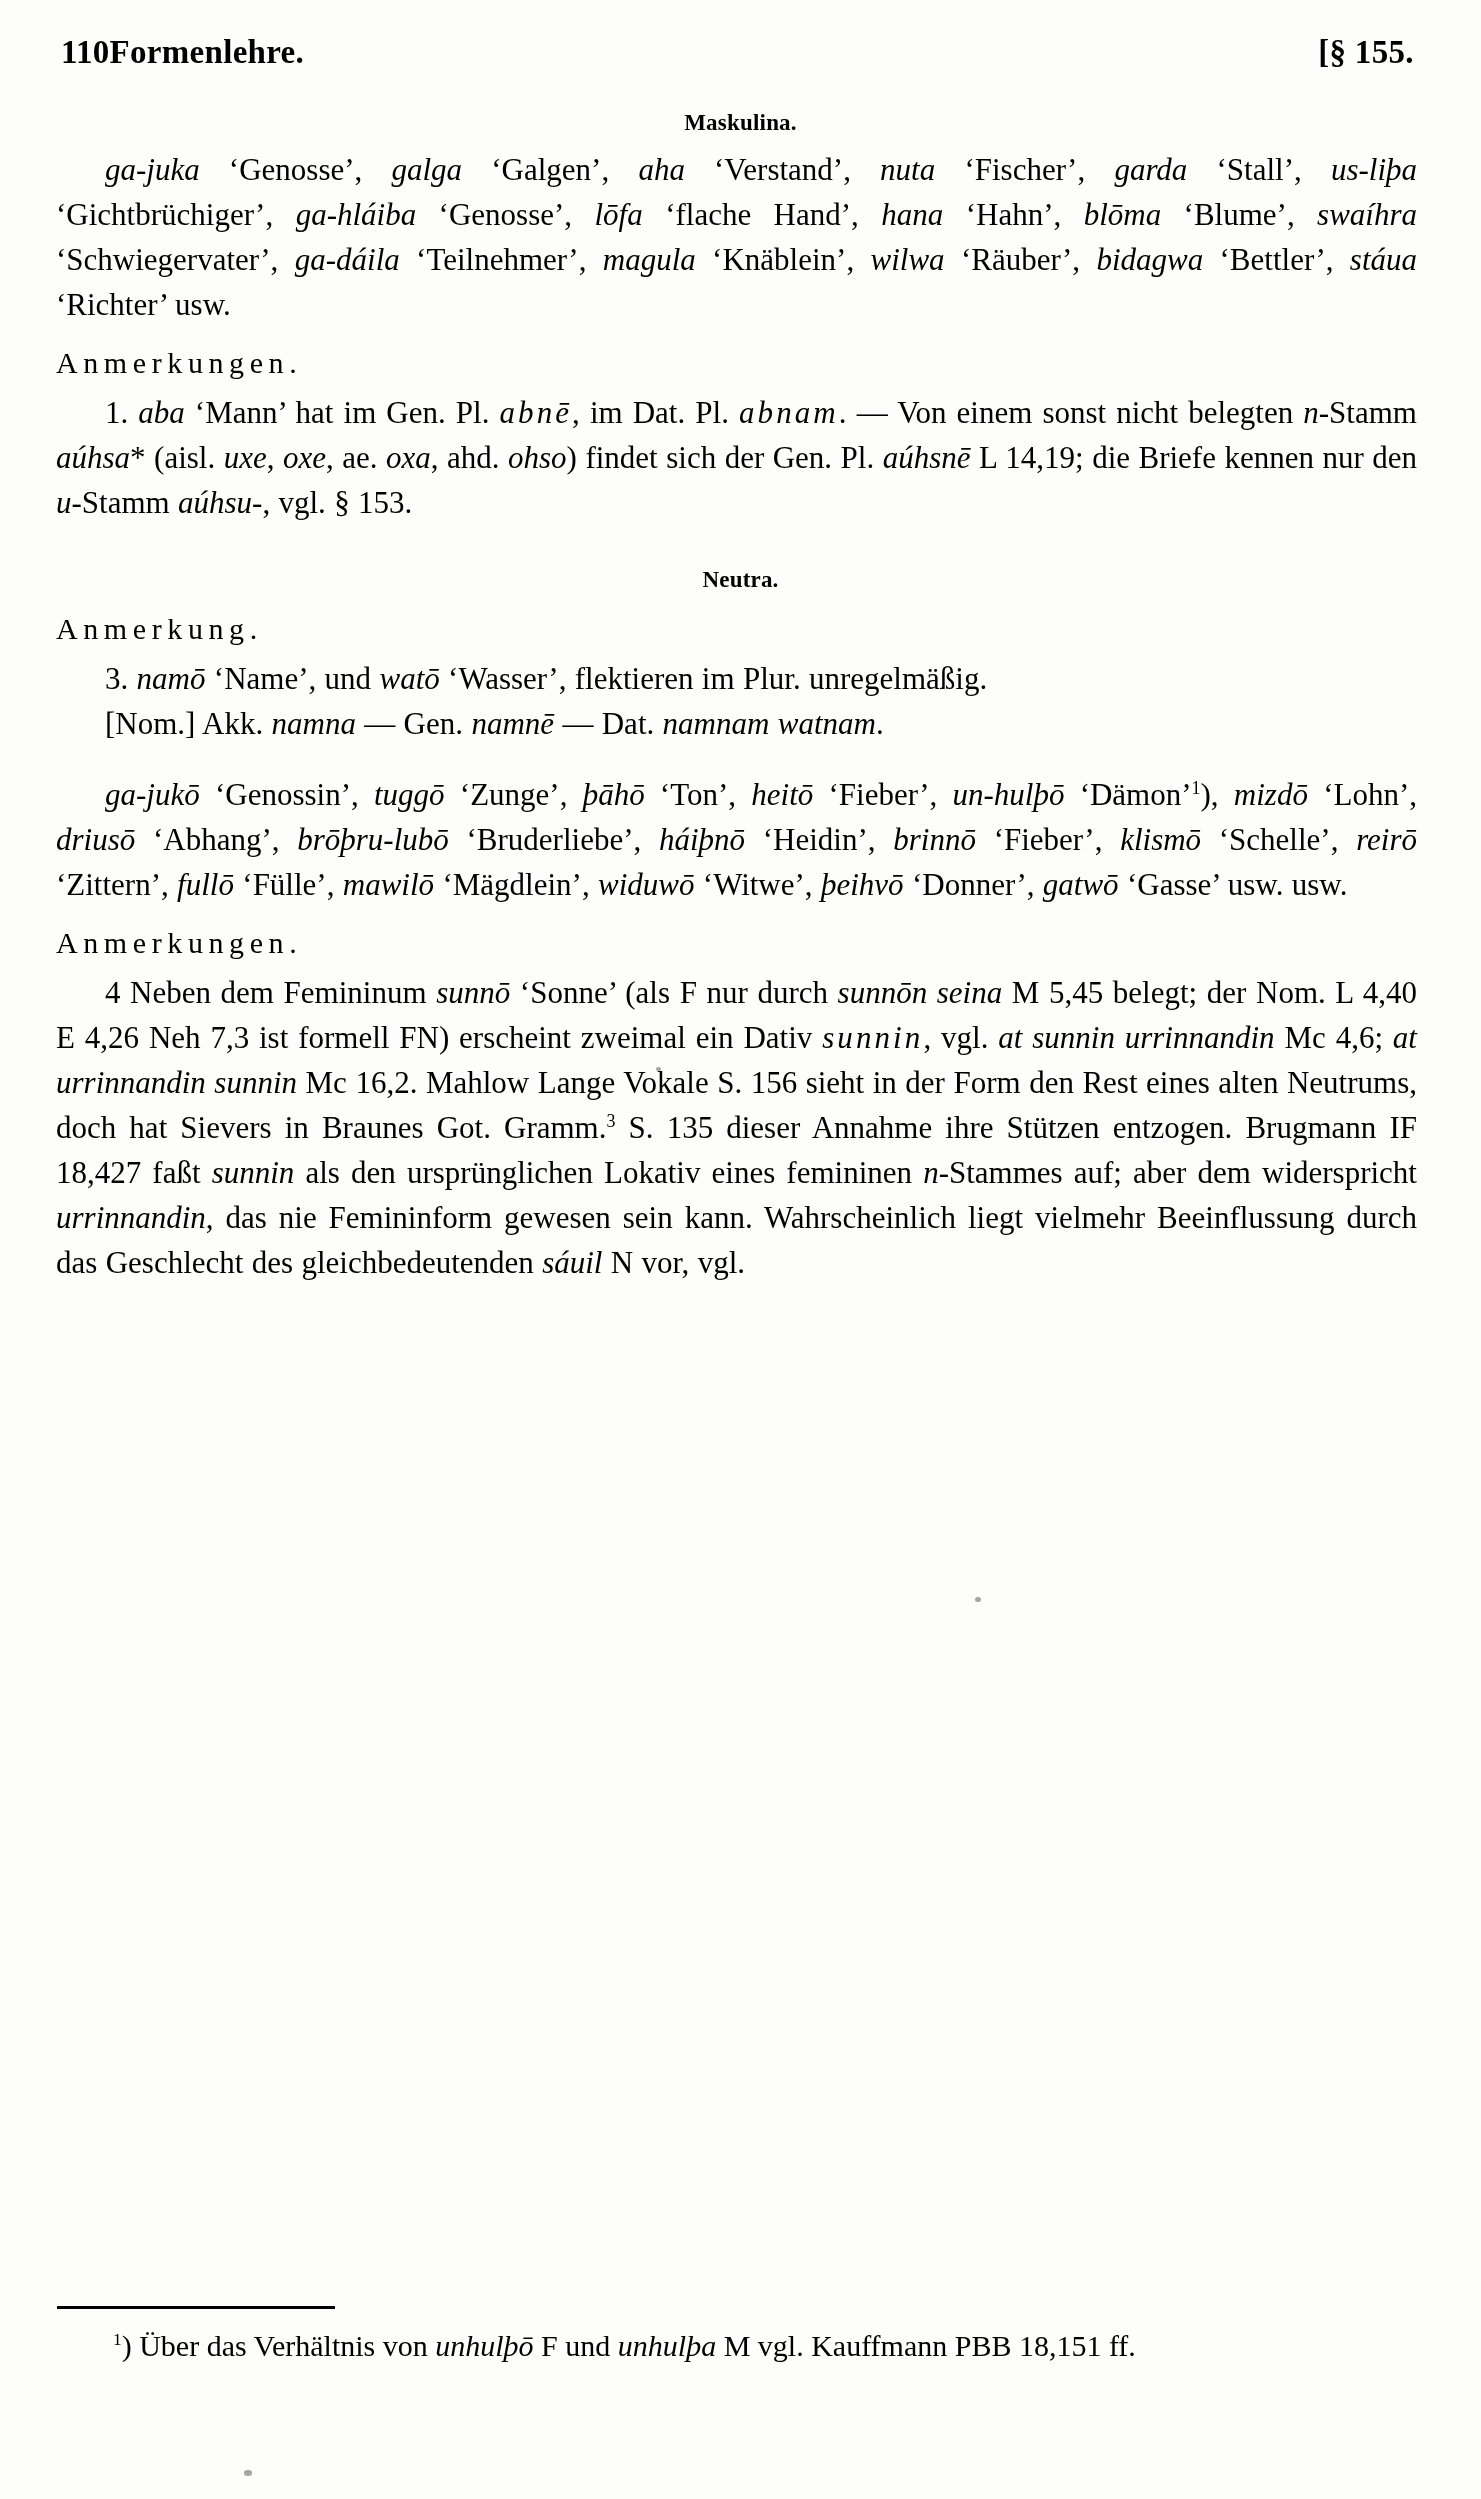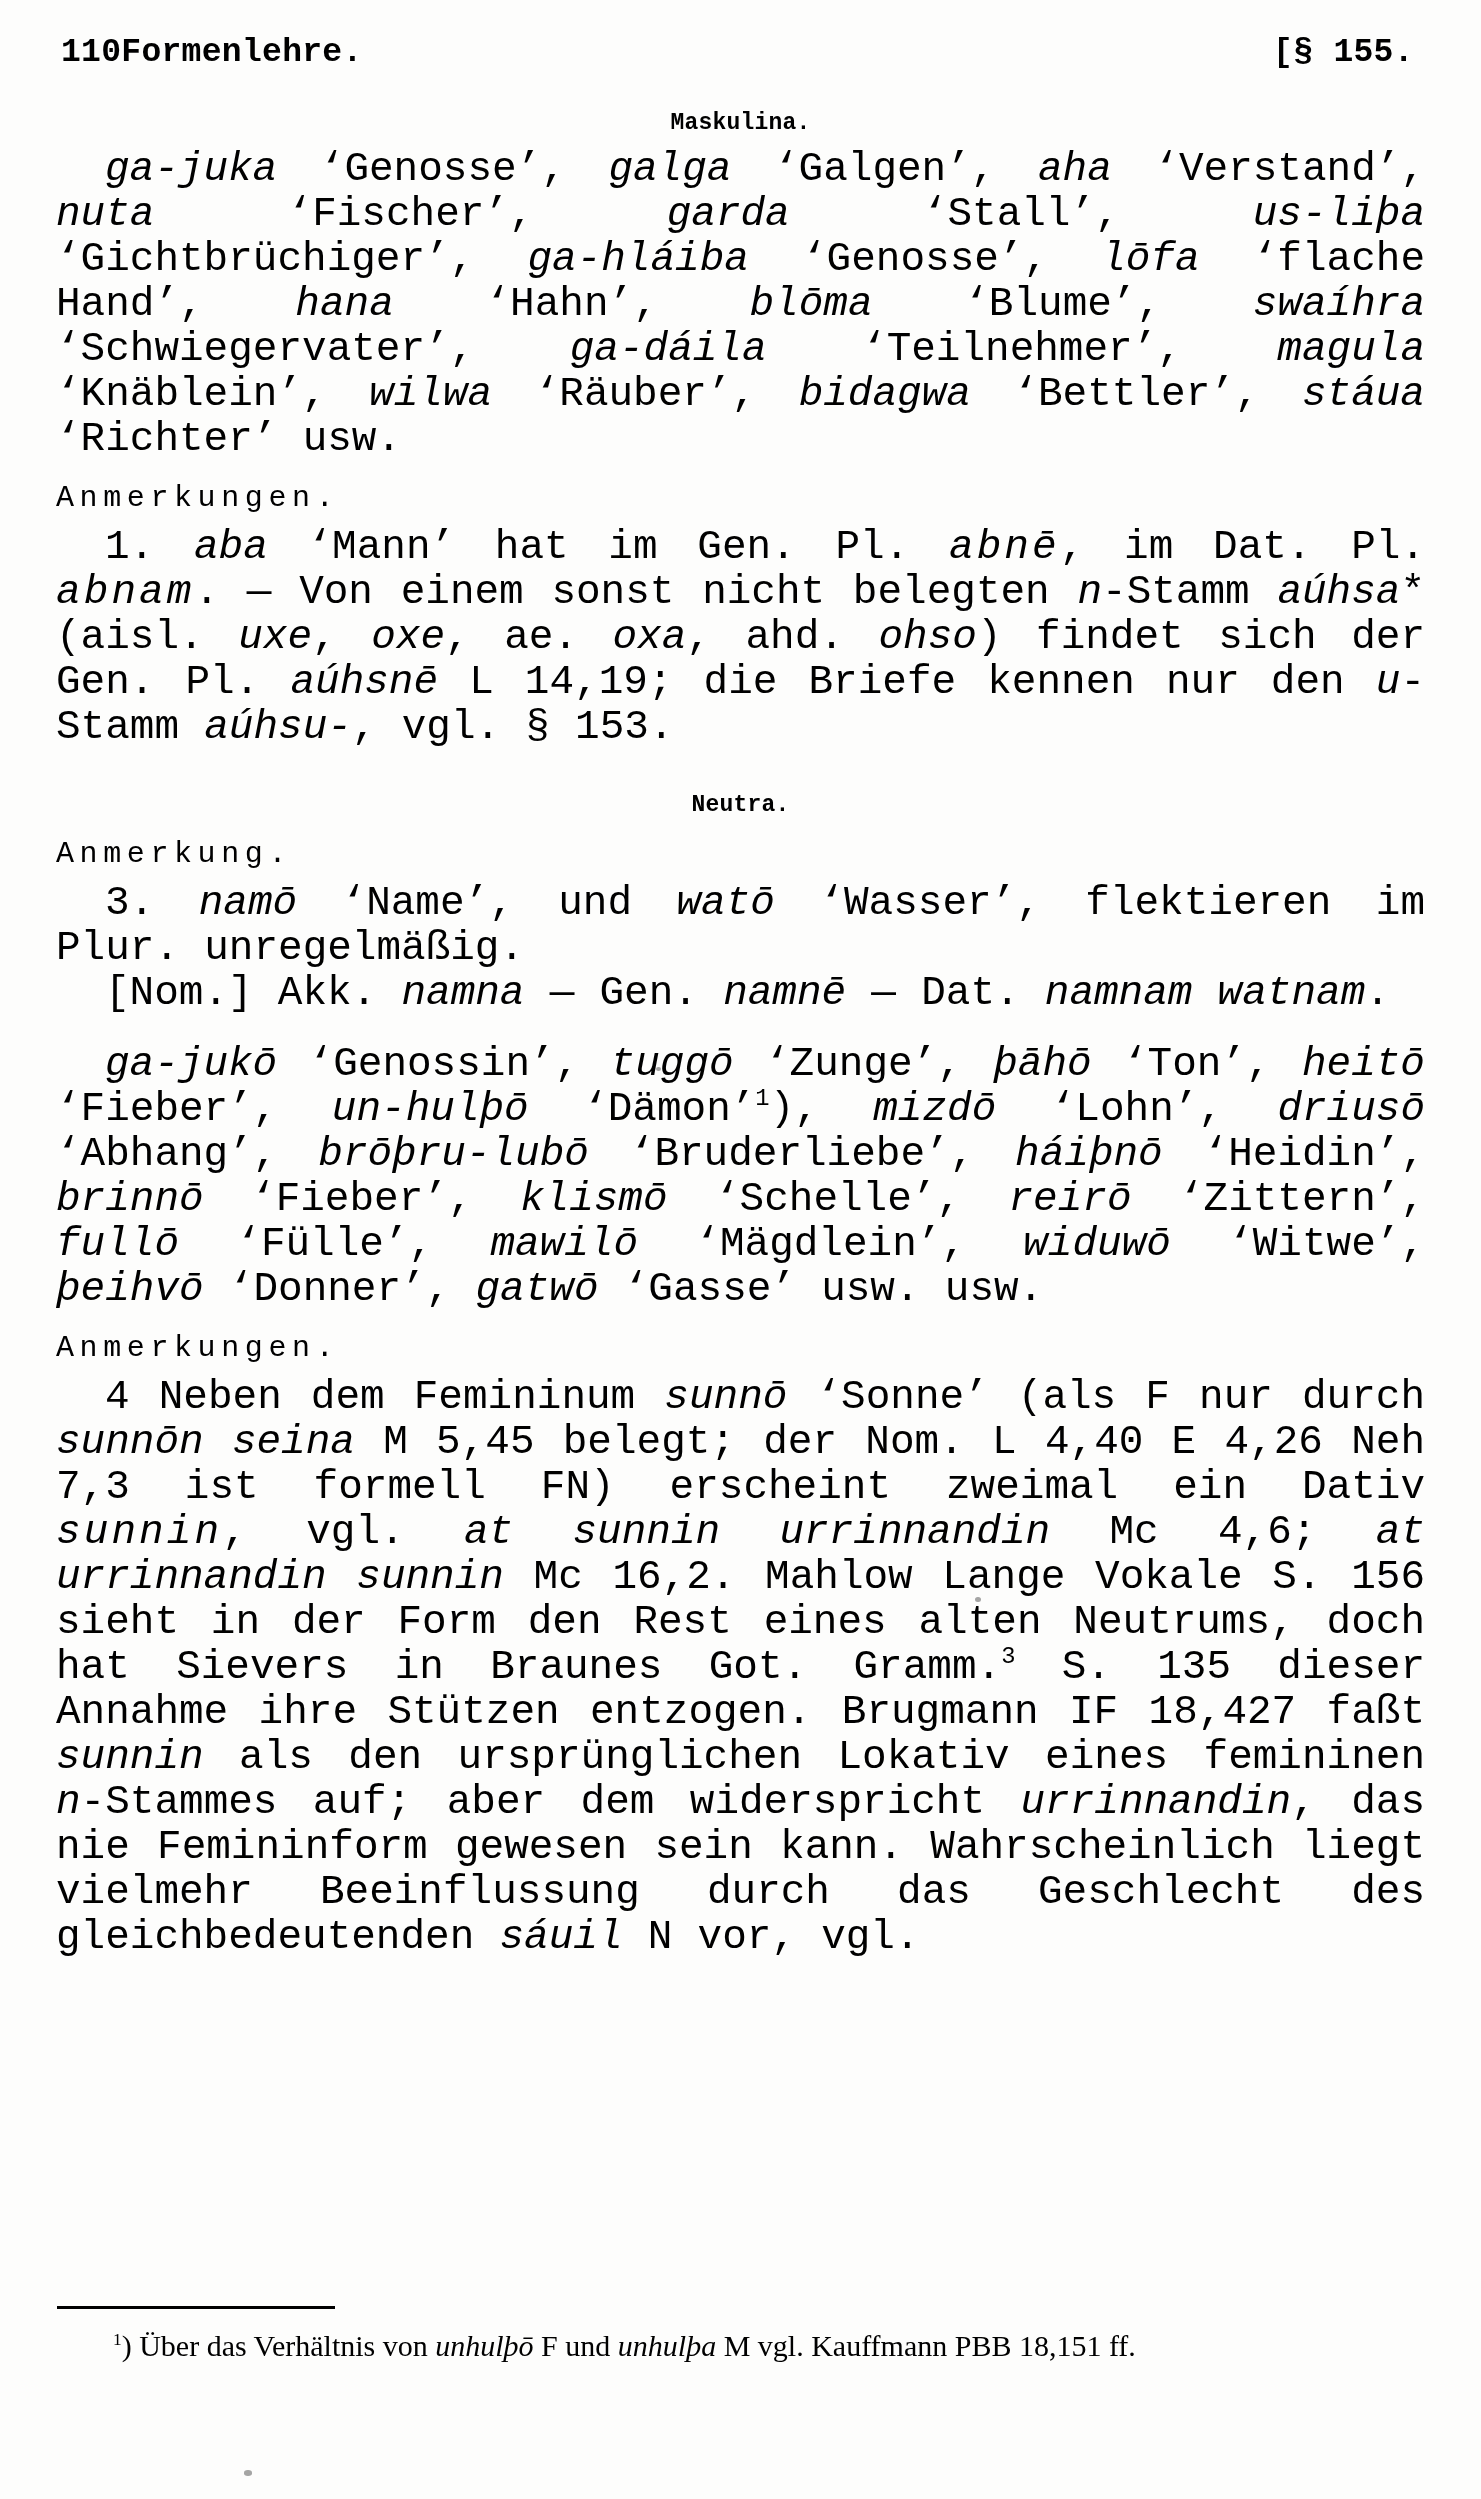--- a/index.html
+++ b/index.html
@@ -22,21 +22,20 @@
     background: #fdfdfc;
     box-sizing: border-box;
     padding: 0;
   }
 
   .content {
     position: absolute;
     left: 56px;
     top: 34px;
     width: 1369px;
-    font-family: Liberation Mono, monospace;
   }
 
   
   .runhead {
     display: flex;
     align-items: baseline;
     justify-content: space-between;
     font-size: 33px;
     font-weight: 700;
     letter-spacing: 0.3px;
@@ -63,22 +62,22 @@
   .head-spaced {
     text-align: left;
     font-weight: 400;
     font-size: 30px;
     letter-spacing: 5.6px;
     margin: 19px 0 10px 0;
   }
 
   
   p.body {
-    margin: 0 0 0 0;
-    font-size: 41px;
+    margin: 0 8px 0 0;
+    font-size: 31px;
     line-height: 45px;
     text-align: justify;
     text-align-last: left;
     hyphens: none;
     word-spacing: 0.6px;
   }
   p.indent { text-indent: 49px; }
 
   i, .it { font-style: italic; }
   .sp { letter-spacing: 3.1px; font-style: italic; }

